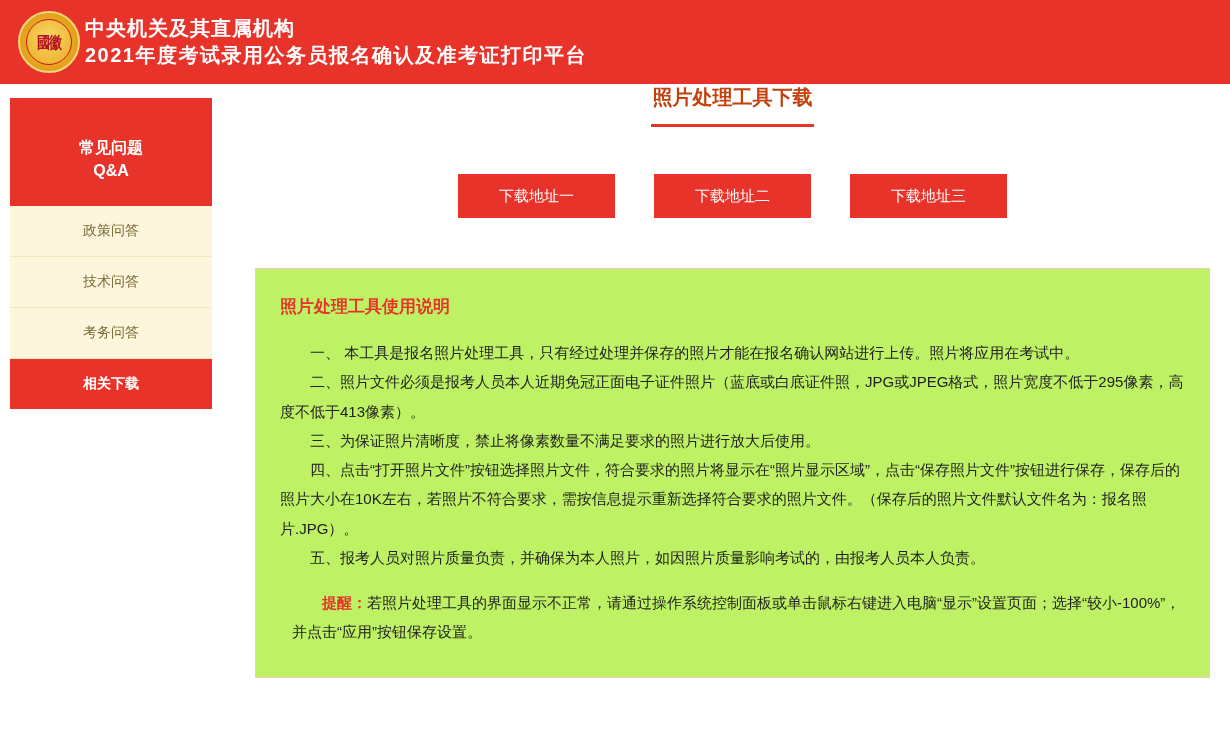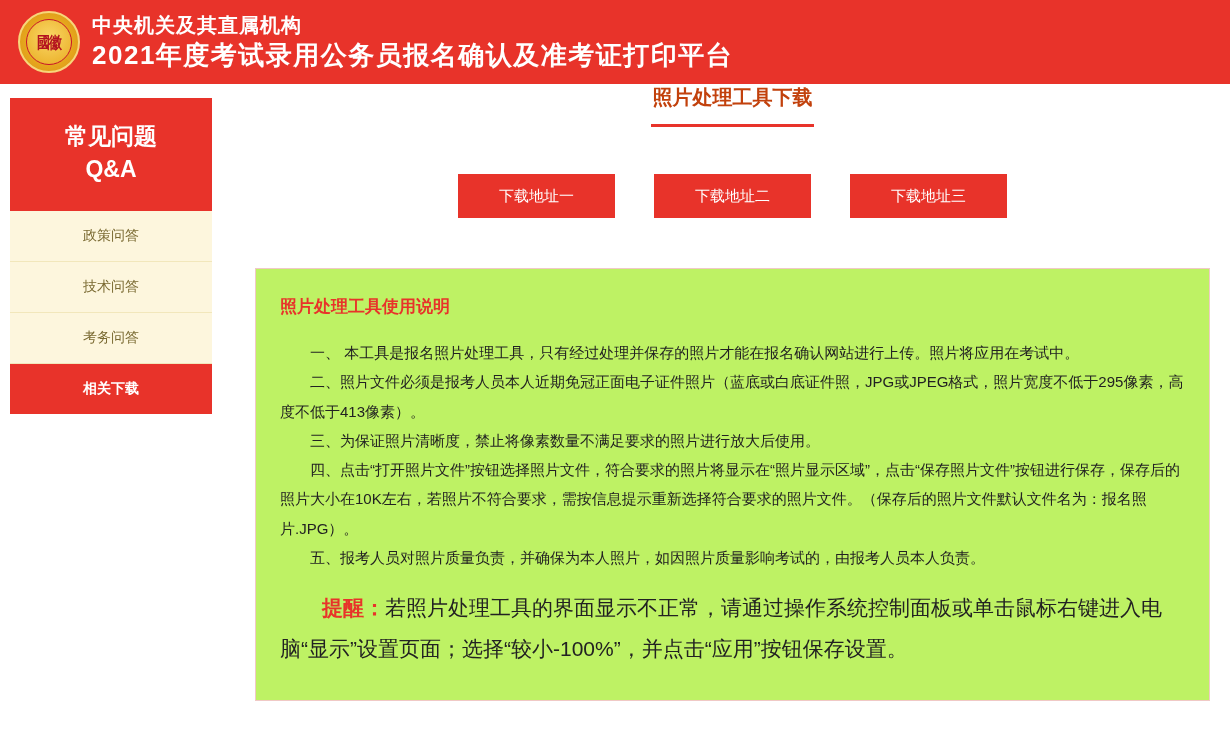--- a/index.html
+++ b/index.html
@@ -39,32 +39,32 @@
   }
   .emblem .glyph {
     font-size: 13px;
     color: #b4131f;
     font-weight: bold;
     letter-spacing: -1px;
     line-height: 1;
     transform: scaleY(1.25);
   }
   .header-texts {
-    margin-left: 12px;
+    margin-left: 5px;
     color: #ffffff;
     line-height: 1.15;
   }
   .header-sub {
     font-size: 20px;
     font-weight: bold;
     letter-spacing: 1px;
     margin-bottom: 4px;
   }
   .header-title {
-    font-size: 26px;
+    font-size: 20px;
     font-weight: bold;
     letter-spacing: 1.5px;
   }
 
   
   .body-wrap {
     position: relative;
     width: 1230px;
     height: 663px;
   }
@@ -73,23 +73,23 @@
   .sidebar {
     position: absolute;
     left: 10px;
     top: 14px;
     width: 202px;
   }
   .sidebar-head {
     background: #e8332a;
     color: #ffffff;
     text-align: center;
-    font-size: 23px;
-    font-weight: bold;
-    padding: 22px 0 24px 0;
+    font-size: 16px;
+    font-weight: bold;
+    padding: 38px 0 24px 0;
     line-height: 1.45;
   }
   .sidebar-item {
     background: #fdf6dd;
     border-bottom: 1px solid #f2e7bb;
     color: #7a6a32;
     text-align: center;
     font-size: 14px;
     padding: 16px 0;
     cursor: pointer;
@@ -157,25 +157,25 @@
     margin-bottom: 20px;
   }
   .info-p {
     font-size: 15px;
     color: #222222;
     line-height: 1.95;
     text-indent: 2em;
     margin: 0;
   }
   .note-p {
-    font-size: 21px;
+    font-size: 15px;
     color: #222222;
     line-height: 1.95;
     text-indent: 2em;
-    margin: 16px 0 0 0;
+    margin: 16px 0 0 12px;
   }
   .note-label {
     color: #e8332a;
     font-weight: bold;
   }
 </style>
 </head>
 <body>
 
 <div class="header">

